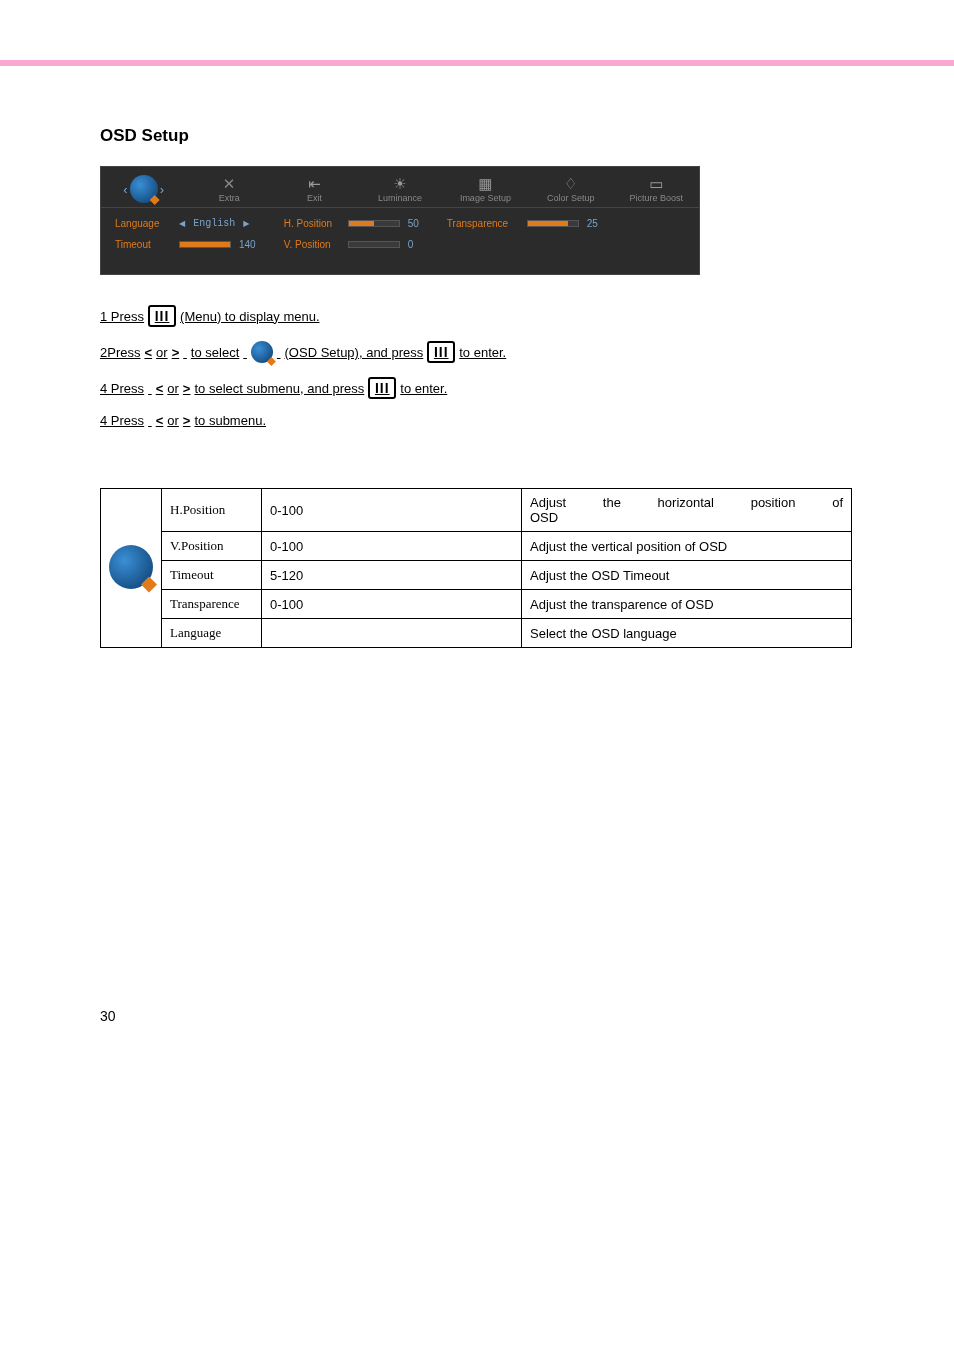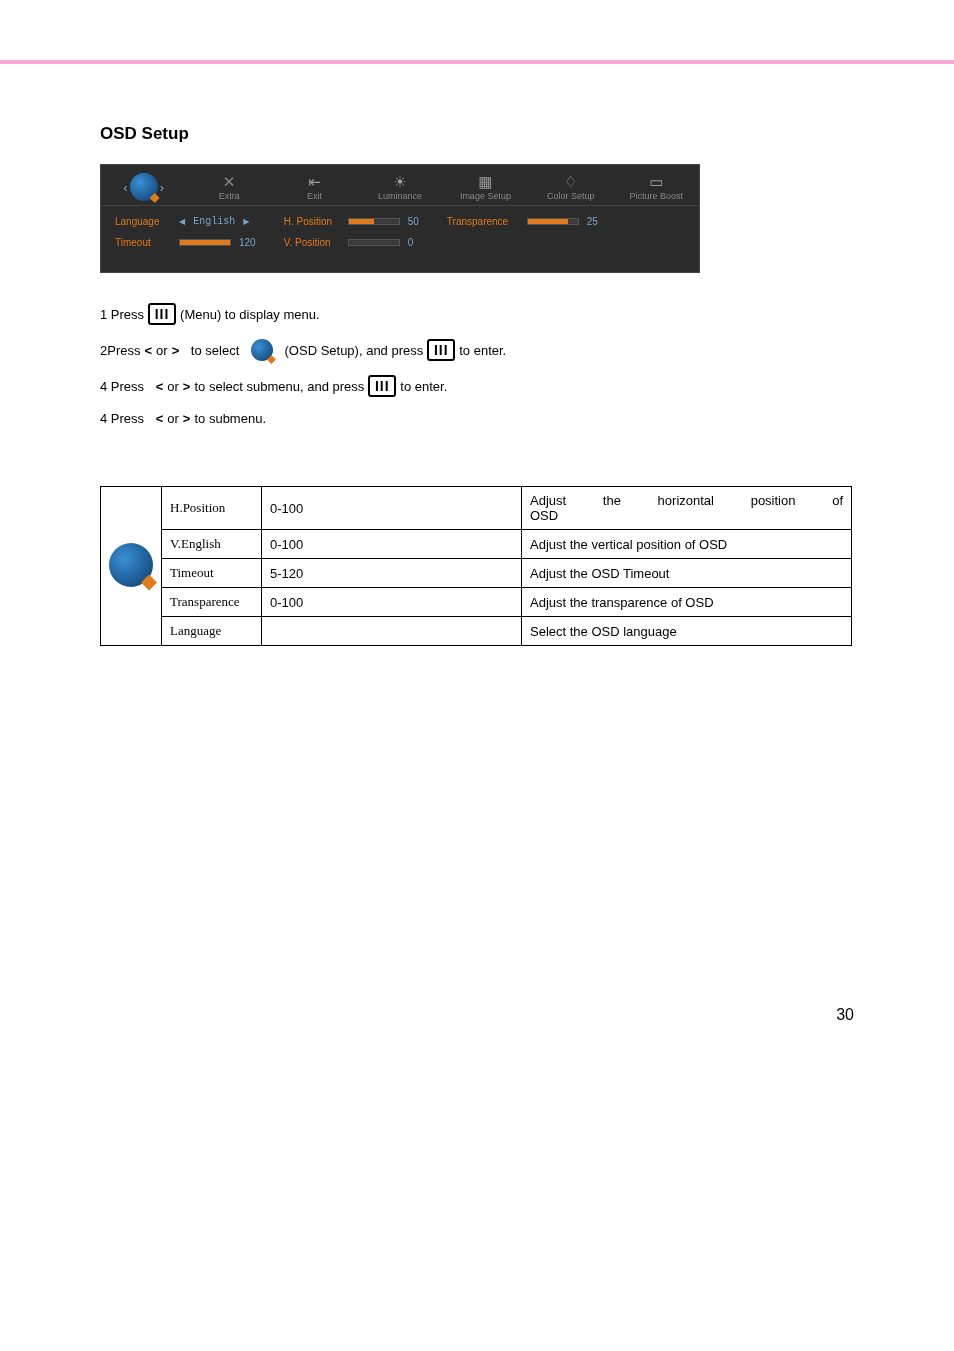--- a/index.html
+++ b/index.html
@@ -6,21 +6,21 @@
     body {
       font-family: Arial, sans-serif;
       font-size: 13px;
       color: #000;
       background: #fff;
       width: 954px;
       margin: 0 auto;
     }
     .page {
       padding: 60px 100px;
-      border-top: 4px solid #f9a8d4;
+      border-top: 6px solid #f9a8d4;
       margin-top: 60px;
     }
     .title {
       font-weight: bold;
       font-size: 17px;
       margin-bottom: 20px;
     }
     
     .osd-panel {
       width: 600px;
@@ -104,20 +104,21 @@
        background: linear-gradient(to right, #e07a1a 100%, #3a3a3a 100%);
     }
 
     .steps { margin-bottom: 60px; }
     .step {
       display: flex;
       align-items: center;
       gap: 4px;
       margin-bottom: 14px;
       font-size: 13px;
+      text-decoration: underline;
     }
     .menu-icon {
       display: inline-flex;
       align-items: center;
       justify-content: center;
       width: 28px; height: 22px;
       border: 2px solid #000;
       border-radius: 3px;
       font-weight: bold;
       font-size: 14px;
@@ -213,23 +214,23 @@
     }
     .param-table .globe-big::after {
       content: "";
       position: absolute;
       right: -4px; bottom: -4px;
       width: 16px; height: 16px;
       background: #e07a1a;
       clip-path: polygon(50% 0, 100% 50%, 50% 100%, 0 50%);
     }
     .page-num {
-      text-align: right;
+      text-align: left;
       margin-top: 360px;
-      font-size: 16px;
+      font-size: 14px;
     }
     .desc-justify { text-align: justify; text-align-last: justify; }
   </style>
 </head>
 <body>
 
 <div class="page">
   <div class="title">OSD Setup</div>
 
   <div class="osd-panel">
@@ -250,21 +251,21 @@
       <div class="osd-col">
         <div class="osd-row">
           <span class="osd-label">Language</span>
           <span class="osd-tri">◀</span>
           <span class="osd-value">English</span>
           <span class="osd-tri">▶</span>
         </div>
         <div class="osd-row">
           <span class="osd-label">Timeout</span>
           <span class="osd-slider timeout"></span>
-          <span class="osd-valnum">120</span>
+          <span class="osd-valnum">140</span>
         </div>
       </div>
       <div class="osd-col">
         <div class="osd-row">
           <span class="osd-label">H. Position</span>
           <span class="osd-slider hpos"></span>
           <span class="osd-valnum">50</span>
         </div>
         <div class="osd-row">
           <span class="osd-label">V. Position</span>
@@ -324,21 +325,21 @@
 
   <table class="param-table">
     <tbody>
         <tr>
       <td class="icon-cell" rowspan="5"><span class="globe-big"></span></td>
       <td class="name">H.Position</td>
       <td class="range">0-100</td>
       <td><div class="desc-justify">Adjust the horizontal position of</div>OSD</td>
     </tr>
     <tr>
-      <td class="name">V.English</td>
+      <td class="name">V.Position</td>
       <td class="range">0-100</td>
       <td>Adjust the vertical position of OSD</td>
     </tr>
     <tr>
       <td class="name">Timeout</td>
       <td class="range">5-120</td>
       <td>Adjust the OSD Timeout</td>
     </tr>
     <tr>
       <td class="name">Transparence</td>

